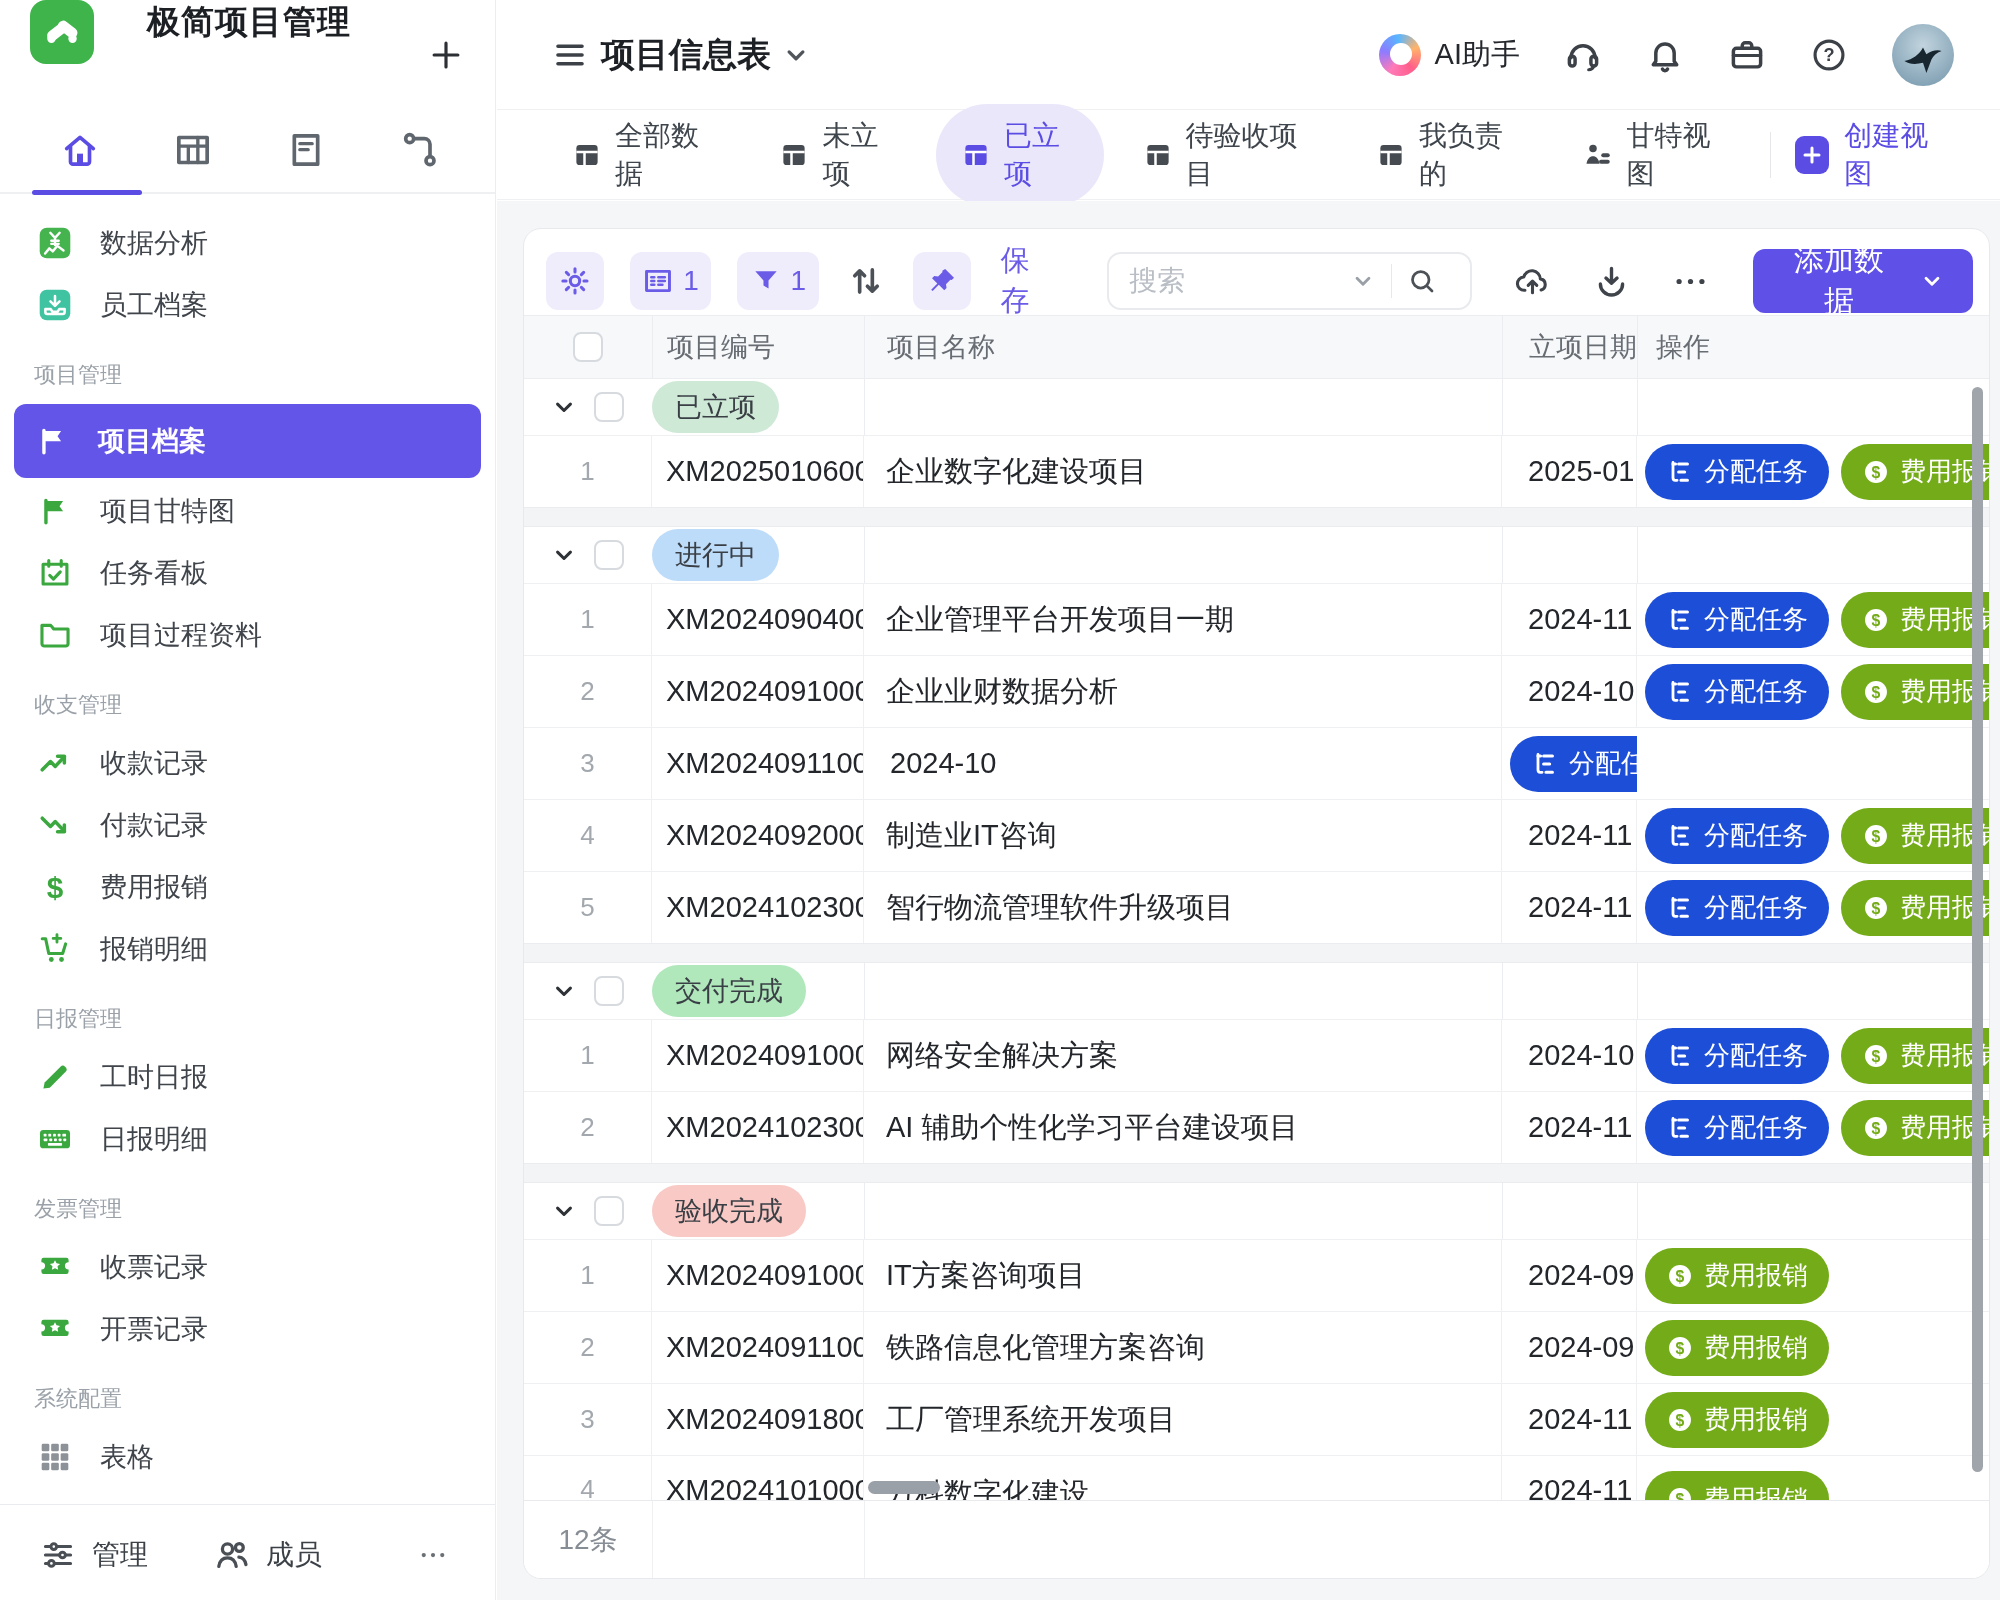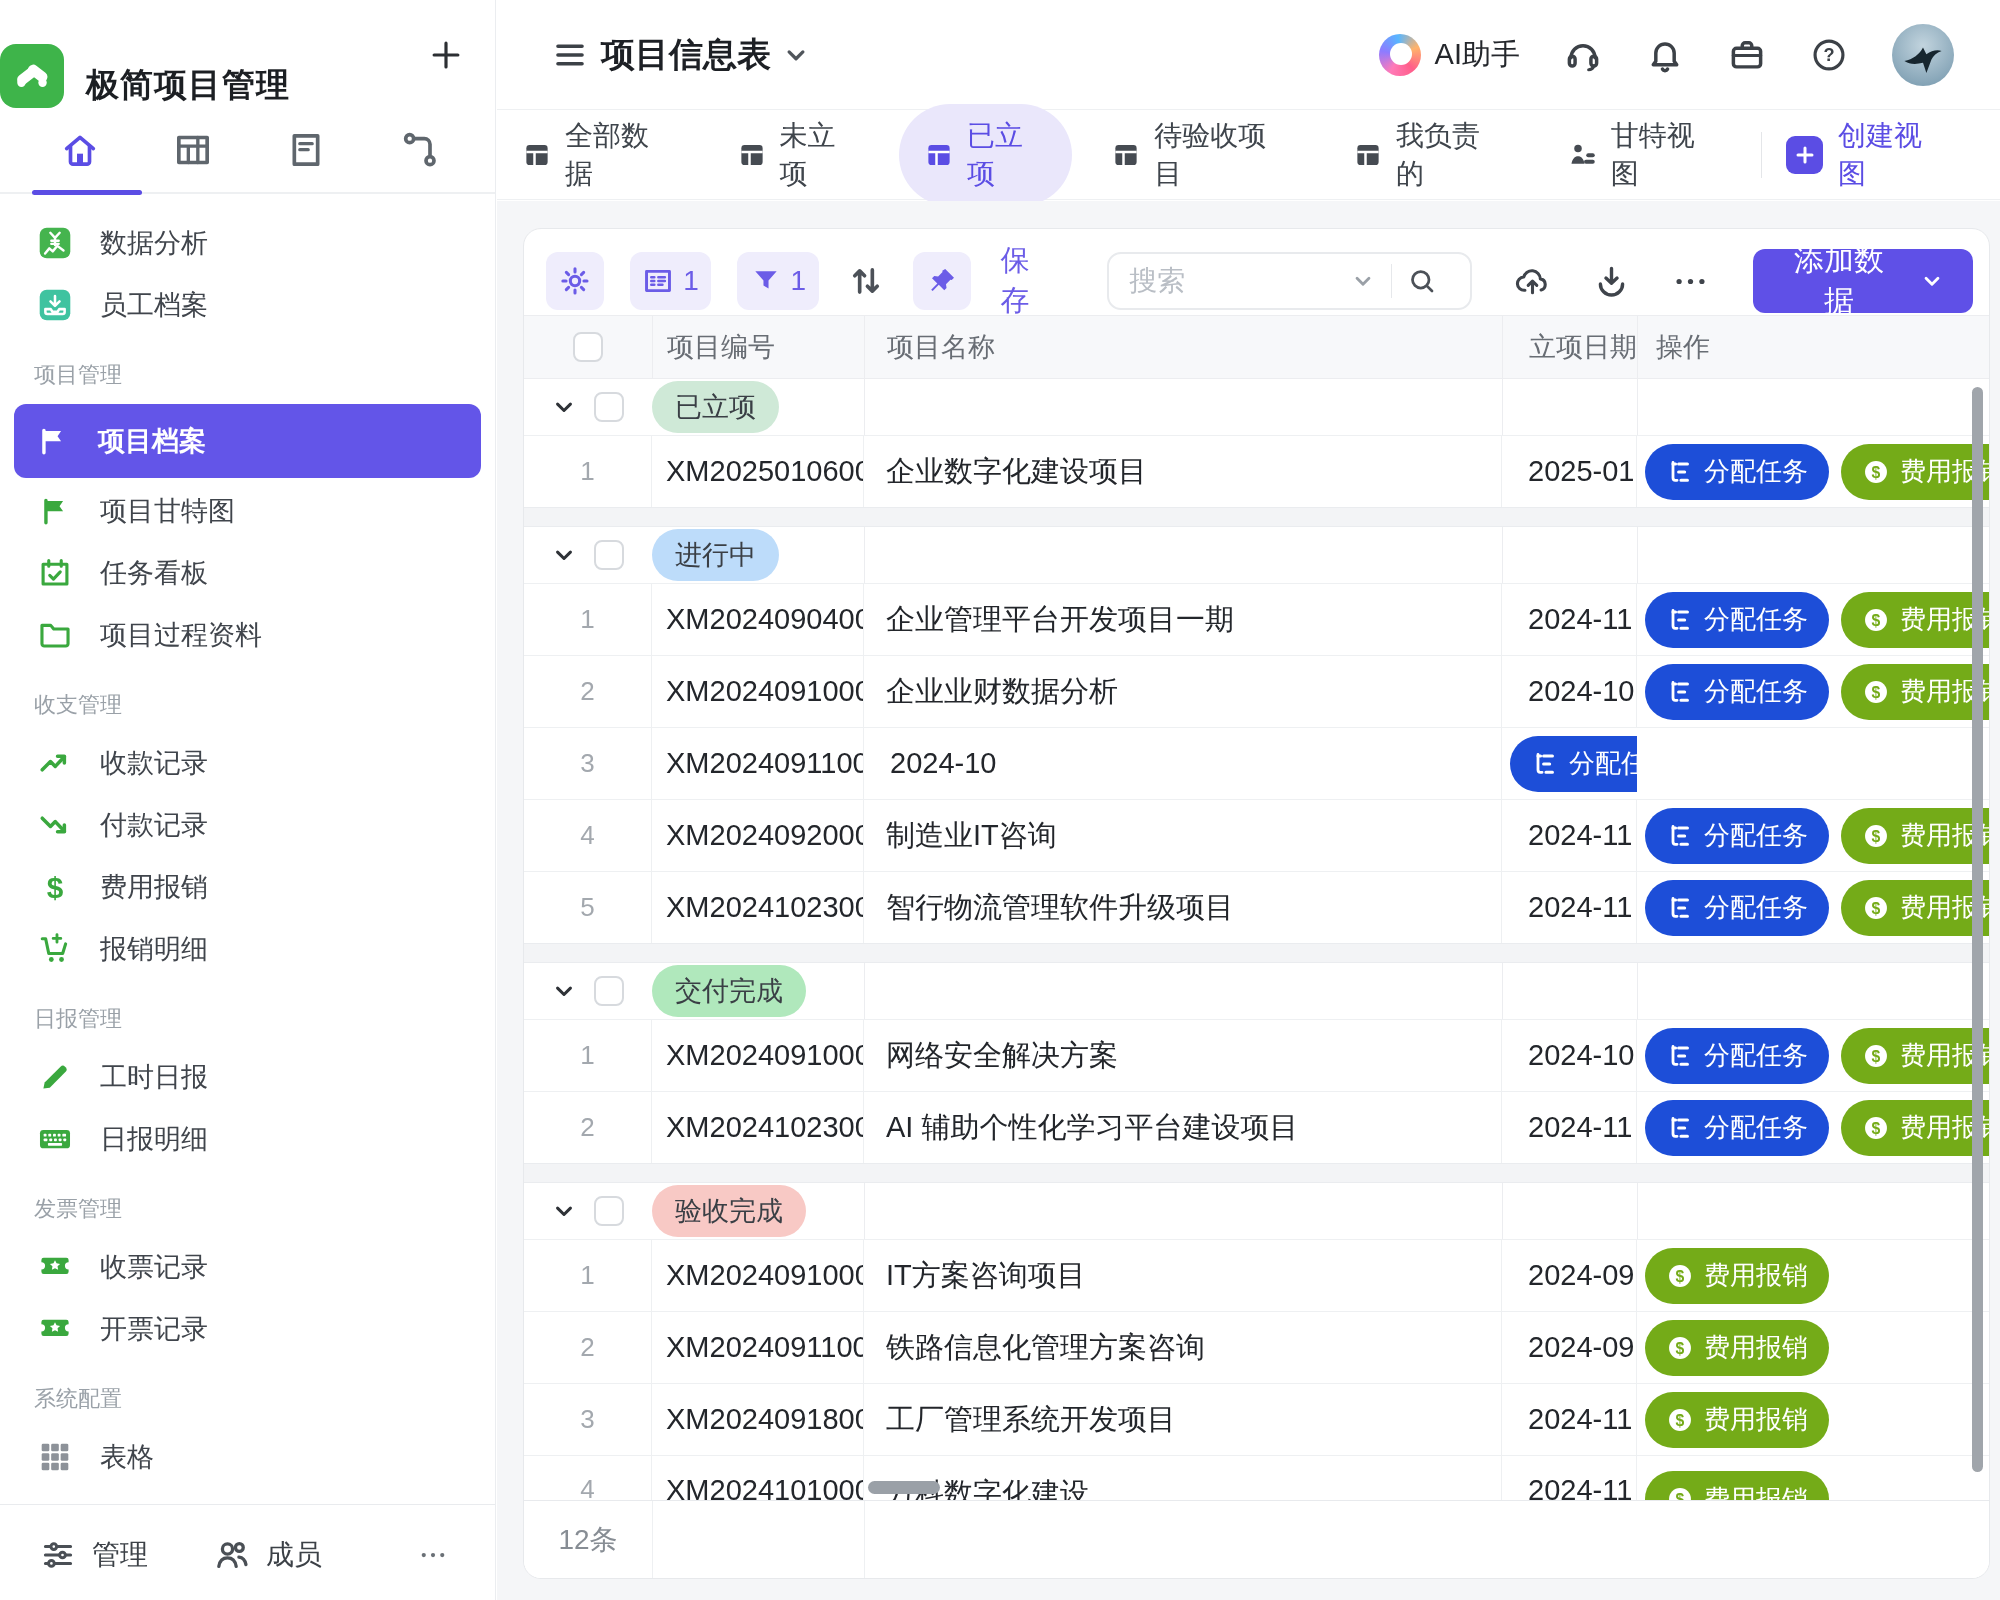--- a/index.html
+++ b/index.html
@@ -3,21 +3,21 @@
 <meta charset="utf-8">
 <style>
   html,body{margin:0;padding:0;width:2000px;height:1600px;overflow:hidden;background:#fff;
     font-family:"Liberation Sans","DejaVu Sans",sans-serif;color:#23262b;}
   *{box-sizing:border-box;}
   .icn{display:inline-flex;flex:none;}
   .icn svg{width:100%;height:100%;display:block;}
 
   
   #sidebar{position:absolute;left:0;top:0;bottom:0;width:496px;background:#fff;border-right:1px solid #ebedf0;}
-  .side-head{position:relative;height:108px;display:flex;align-items:flex-end;}
+  .side-head{position:relative;height:108px;display:flex;align-items:flex-start;padding-left:30px;gap:31px;}
   .logo{width:64px;height:64px;border-radius:16px;background:#3eb44a;display:flex;align-items:center;justify-content:center;}
   .logo .icn{width:46px;height:46px;}
   .app-name{font-size:33px;font-weight:bold;margin-left:22px;letter-spacing:1px;color:#1c1f23;}
   .side-plus{position:absolute;right:30px;top:36px;width:38px;height:38px;color:#2c2f33;}
   .icon-row{position:relative;height:86px;display:flex;align-items:center;justify-content:space-between;padding:0 56px 0 60px;border-bottom:2px solid #eef0f2;}
   .nav-ic{width:40px;height:40px;color:#606archive6d;color:#5f666d;}
   .nav-ic.active{color:#5b4de4;}
   .active-underline{position:absolute;left:32px;bottom:-3px;width:110px;height:5px;border-radius:3px;background:#5b4de4;}
   .menu{position:absolute;top:196px;bottom:97px;left:0;right:0;padding-top:16px;overflow:hidden;}
   .side-section{padding:24px 0 12px 34px;font-size:22px;color:#9aa1a8;}
@@ -41,21 +41,21 @@
   .header-right{margin-left:auto;display:flex;align-items:center;margin-right:46px;gap:44px;}
   .ai{display:flex;align-items:center;gap:14px;font-size:29px;color:#24272c;cursor:pointer;}
   .ai-logo{width:42px;height:42px;border-radius:50%;position:relative;
     background:conic-gradient(from 210deg,#ff7ab8,#8e7bff,#58b6ff,#ffb36b,#ff5e8a,#ff7ab8);}
   .ai-logo::after{content:"";position:absolute;left:11px;top:9px;width:22px;height:22px;border-radius:50%;background:#fff;}
   .hdr-ic{width:38px;height:38px;color:#3c4147;position:relative;cursor:pointer;}
   .avatar{width:62px;height:62px;border-radius:50%;overflow:hidden;display:flex;align-items:flex-end;justify-content:center;
     background:radial-gradient(circle at 50% 35%,#c2d4de 0%,#8aa8ba 70%,#6f93a8 100%);cursor:pointer;}
   .avatar .icn{width:50px;height:44px;margin-bottom:8px;}
 
-  .tab-bar{position:relative;height:90px;display:flex;align-items:center;border-bottom:1px solid #eef0f2;background:#fff;}
+  .tab-bar{position:relative;height:90px;display:flex;align-items:center;padding-left:50px;border-bottom:1px solid #eef0f2;background:#fff;}
   .tab{display:flex;align-items:center;gap:13px;font-size:28px;color:#3f454c;padding:13px 25px;border-radius:999px;cursor:pointer;}
   .tab .icn{width:30px;height:30px;color:#464b52;}
   .tab.active{background:#eae7fb;color:#5b4de4;}
   .tab.active .icn{color:#5b4de4;}
   .tab-divider{width:1px;height:46px;background:#e4e6e9;margin:0 24px 0 18px;}
   .create-view{display:flex;align-items:center;gap:15px;color:#5b4de4;font-size:28px;margin-right:54px;cursor:pointer;}
   .create-plus{width:38px;height:38px;border-radius:9px;background:#5b4de4;color:#fff;display:flex;align-items:center;justify-content:center;}
   .create-plus .icn{width:24px;height:24px;}
 
   .content{position:absolute;top:201px;left:0;right:0;bottom:0;background:#f5f6f8;}

